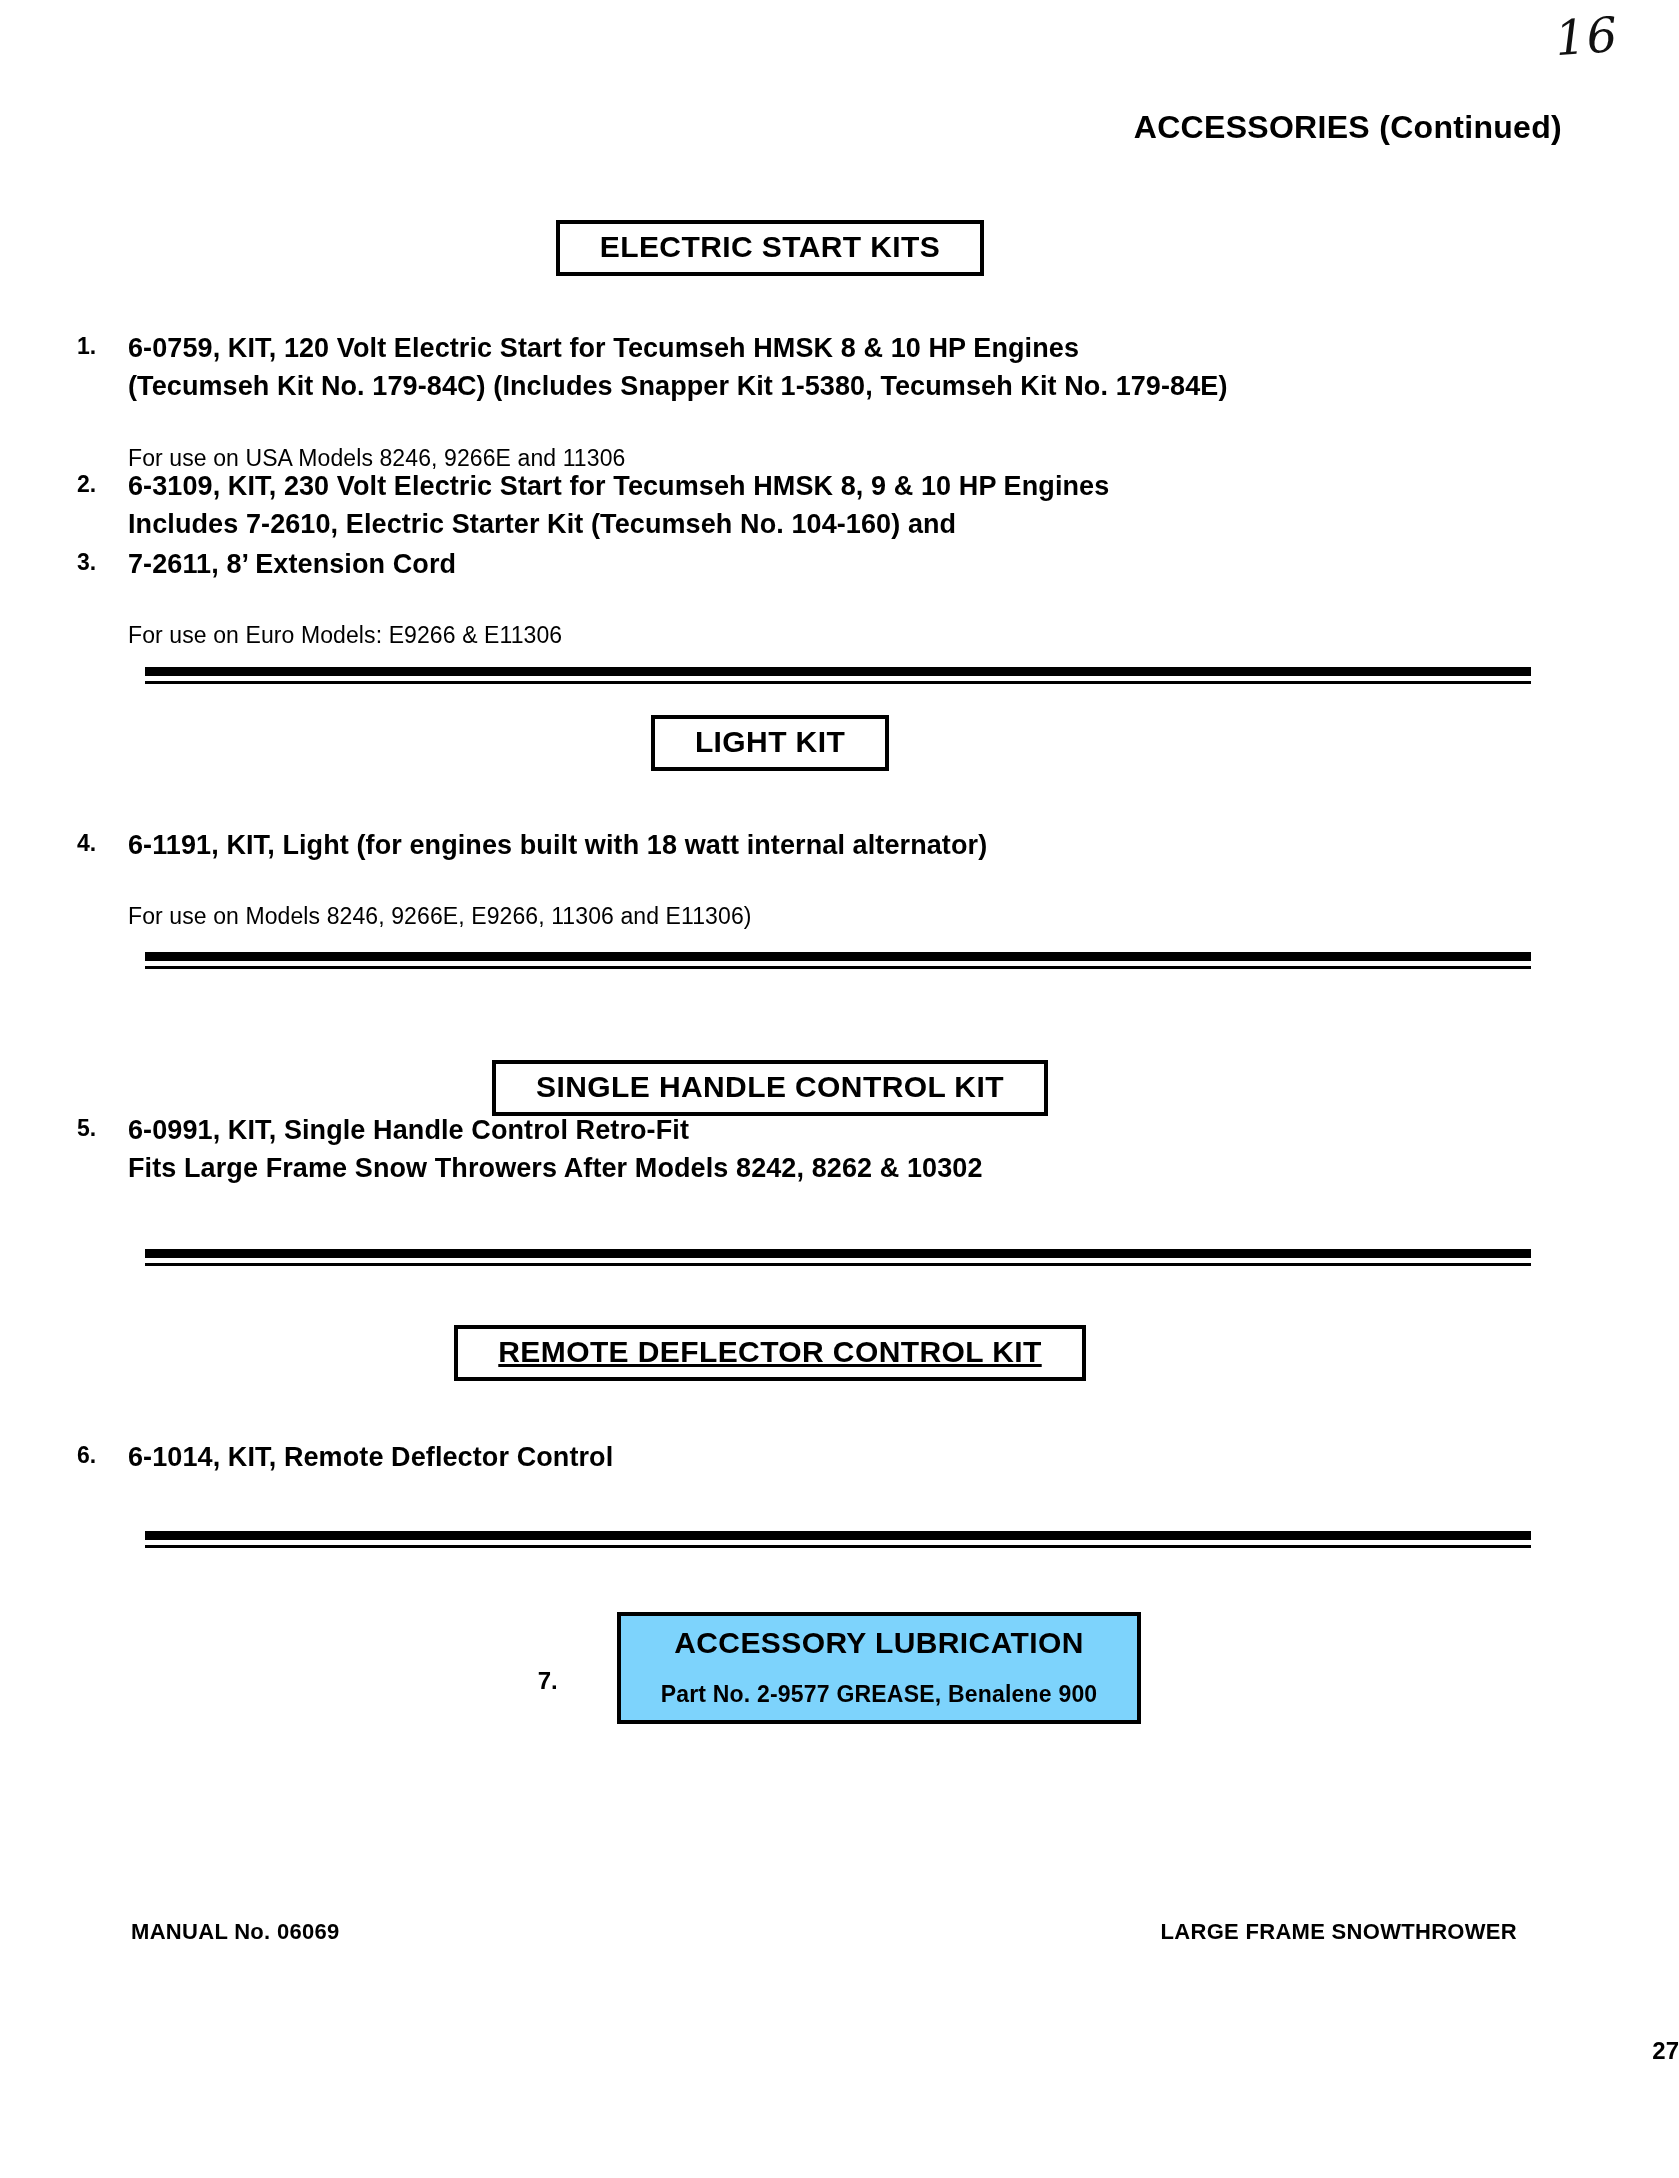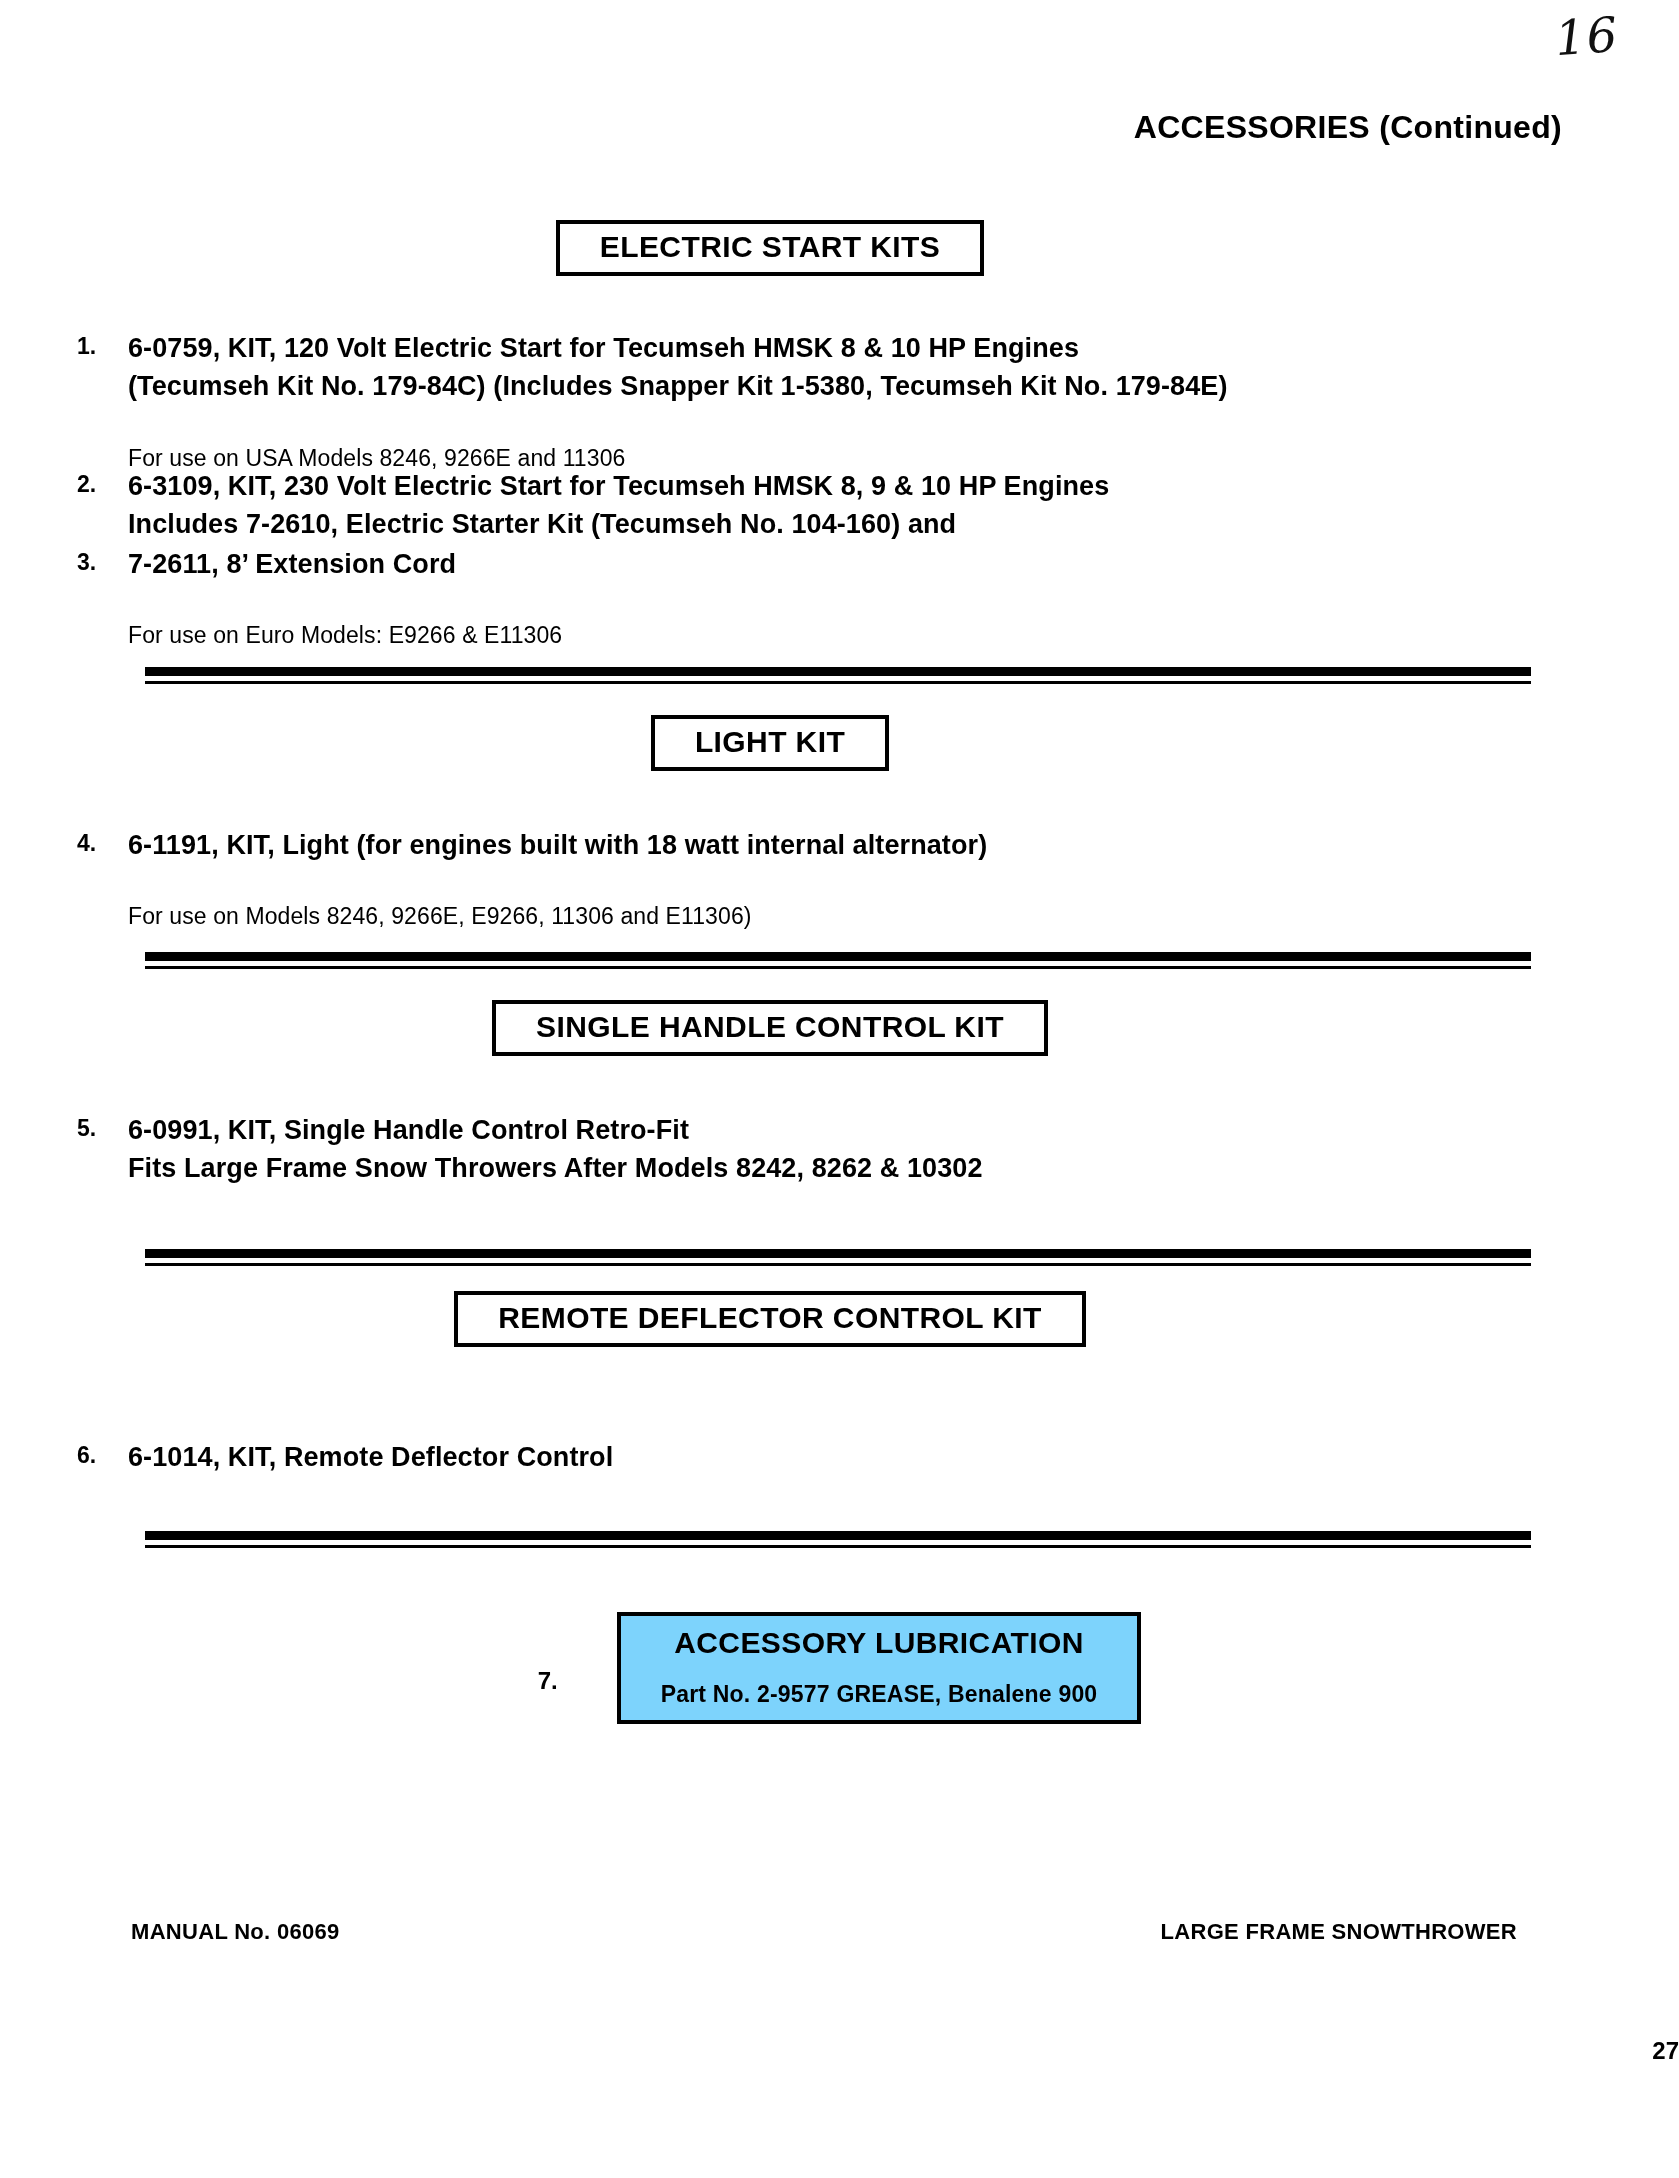--- a/index.html
+++ b/index.html
@@ -235,38 +235,38 @@
       <div class="line-bold">6-1191, KIT, Light (for engines built with 18 watt internal alternator)</div>
       <div class="line-plain">For use on Models 8246, 9266E, E9266, 11306 and E11306)</div>
     </div>
   </div>
 
   <div class="divider" style="top:952px;">
     <div class="bar"></div>
     <div class="hair"></div>
   </div>
 
-  <div class="section-title-wrap" style="top:1000px;">
+  <div class="section-title-wrap" style="top:1060px;">
     <div class="section-title-box offset-left">SINGLE HANDLE CONTROL KIT</div>
   </div>
 
   <div class="entry" style="top:1111px; left:77px; width:1436px;">
     <div class="entry-num">5.</div>
     <div class="entry-body">
       <div class="line-bold">6-0991, KIT, Single Handle Control Retro-Fit</div>
       <div class="line-bold">Fits Large Frame Snow Throwers After Models 8242, 8262 &amp; 10302</div>
     </div>
   </div>
 
   <div class="divider" style="top:1249px;">
     <div class="bar"></div>
     <div class="hair"></div>
   </div>
 
-  <div class="section-title-wrap" style="top:1291px;">
+  <div class="section-title-wrap" style="top:1325px;text-decoration:underline;">
     <div class="section-title-box offset-left">REMOTE DEFLECTOR CONTROL KIT</div>
   </div>
 
   <div class="entry" style="top:1438px; left:77px; width:1436px;">
     <div class="entry-num">6.</div>
     <div class="entry-body">
       <div class="line-bold">6-1014, KIT, Remote Deflector Control</div>
     </div>
   </div>
 

